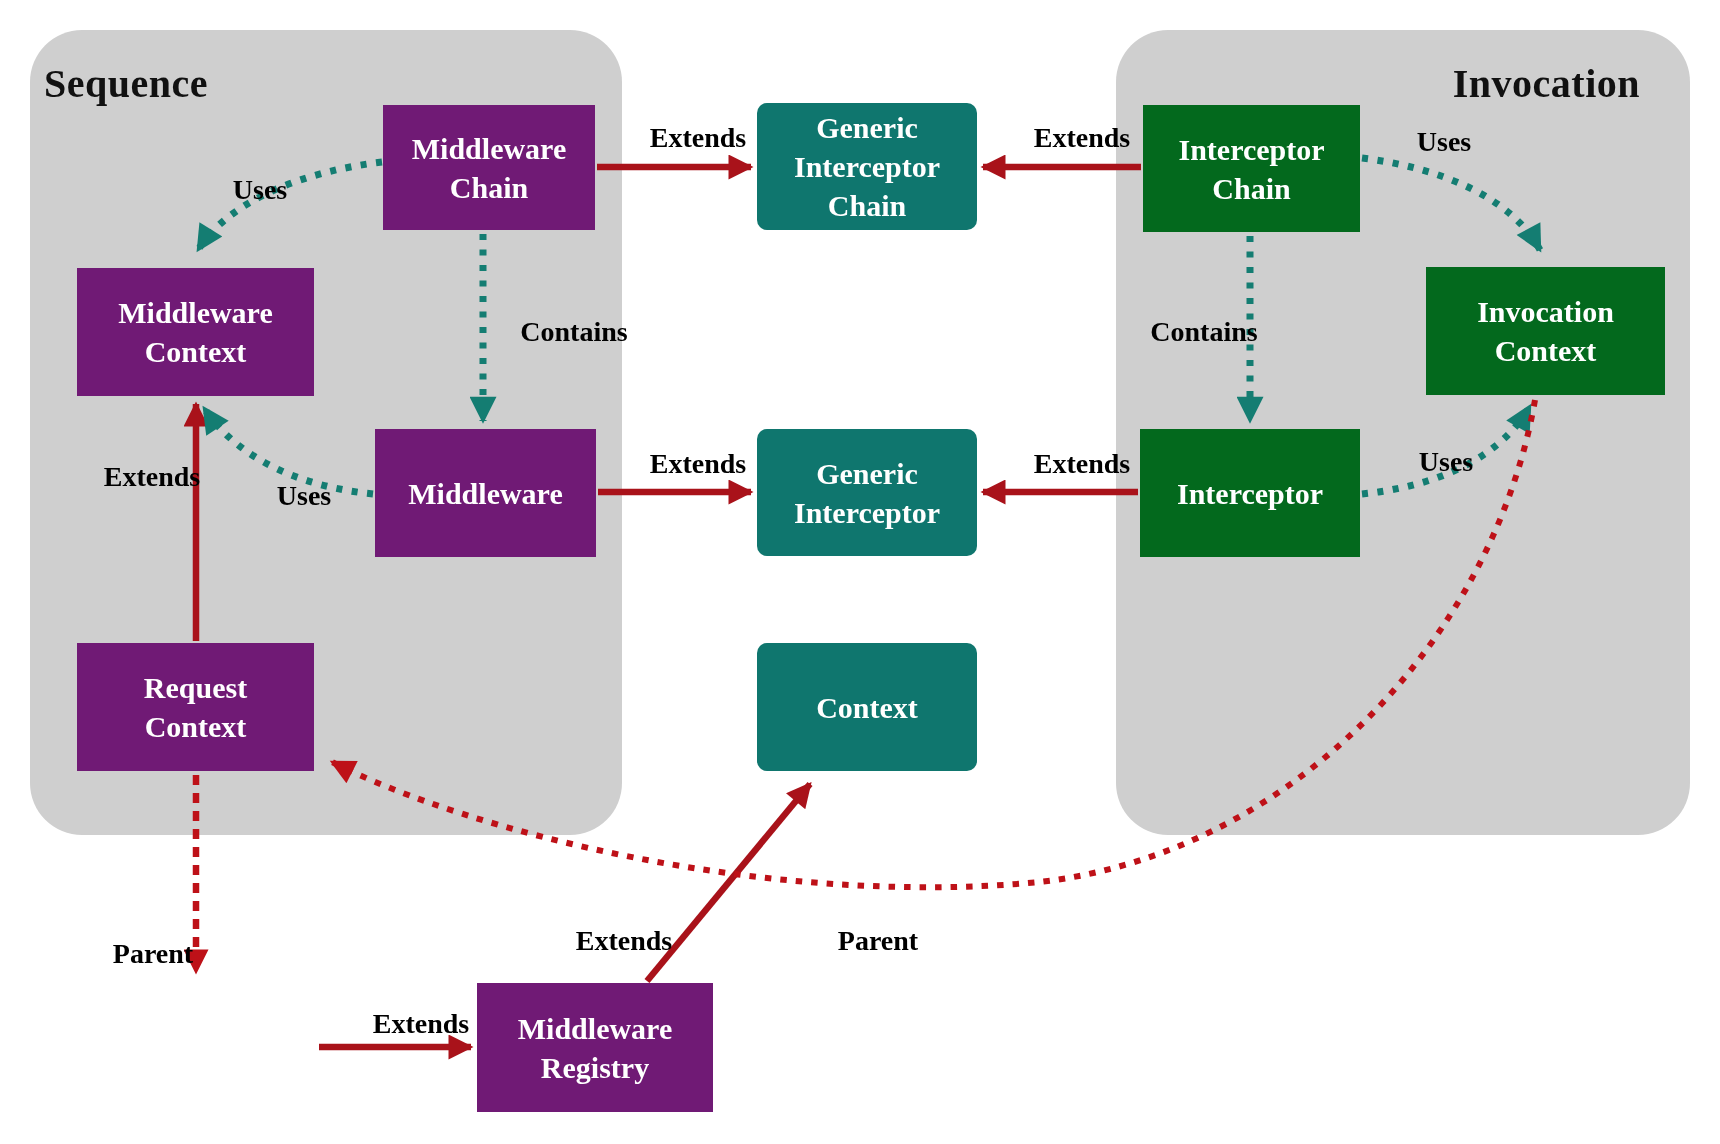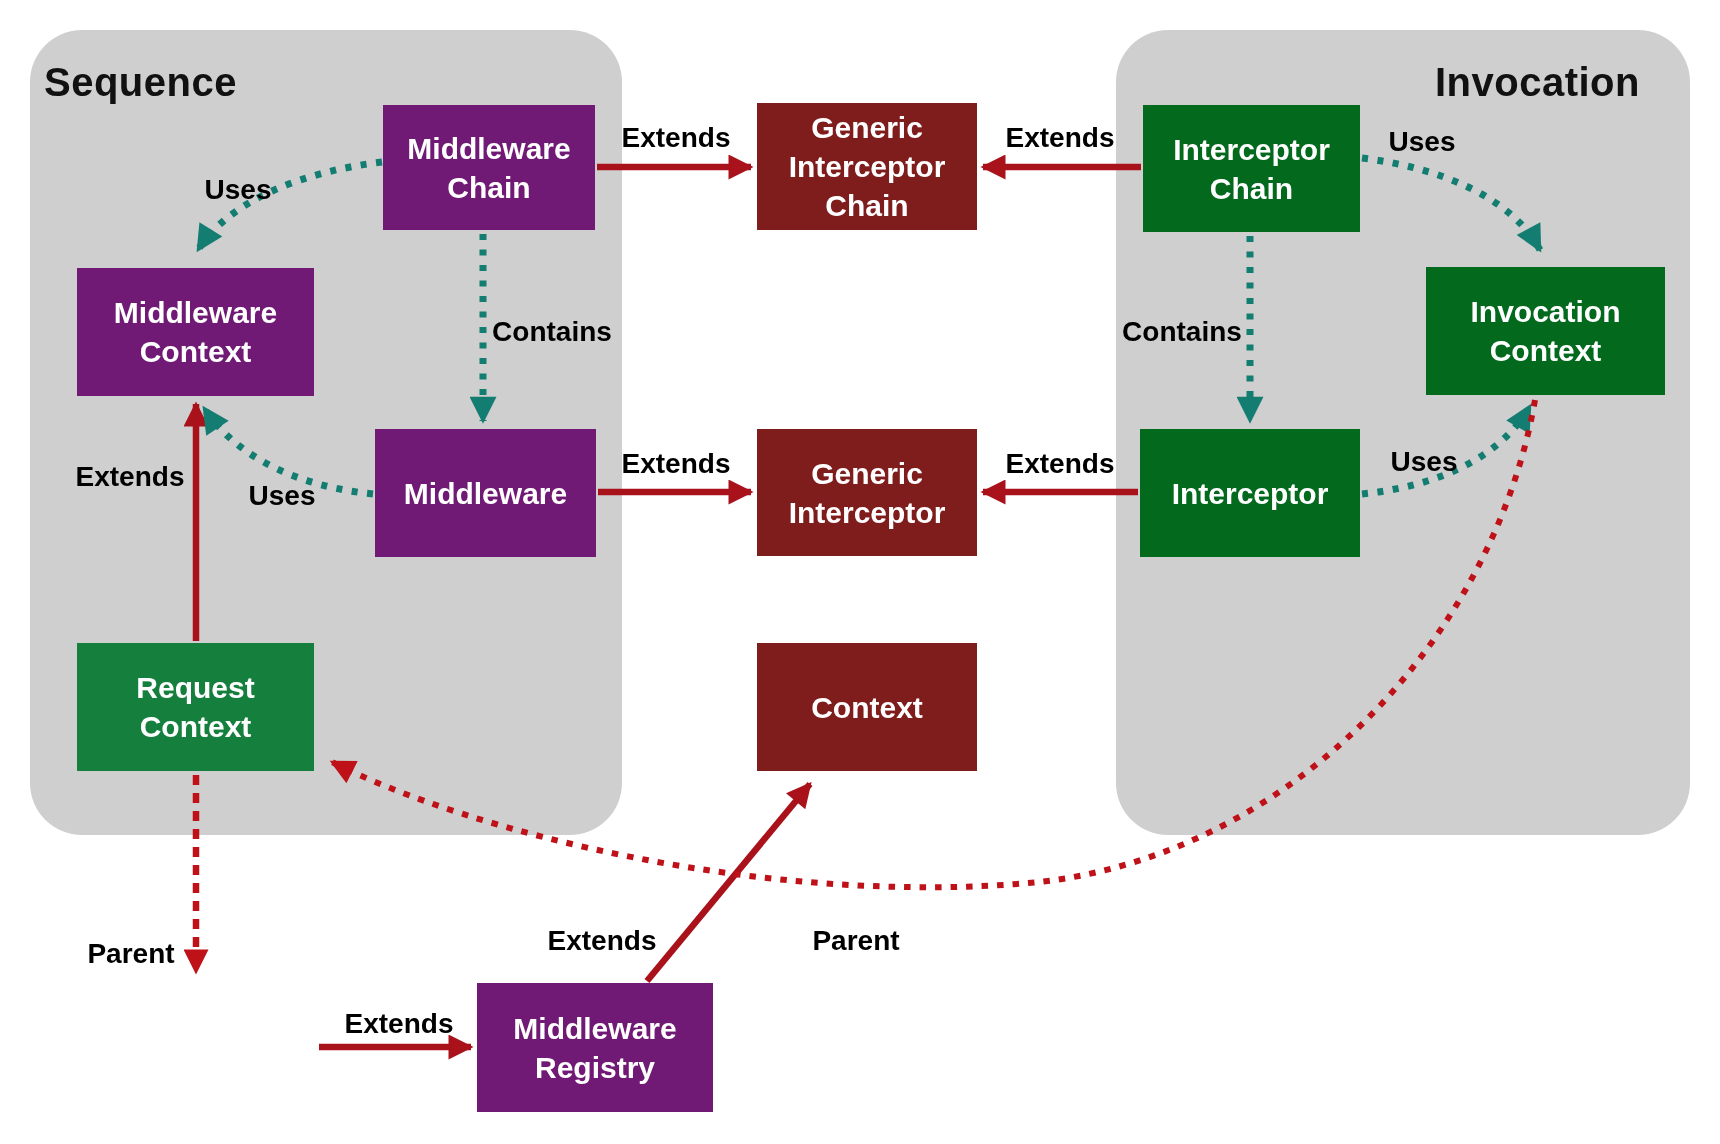--- a/index.html
+++ b/index.html
@@ -1,38 +1,38 @@
 <!DOCTYPE html>
 <html><head>
 <meta charset="utf-8">
 <style>
   html,body { margin:0; padding:0; background:#ffffff; }
   #stage {
     position:relative; width:1720px; height:1144px;
-    font-family:Liberation Sans, sans-serif; font-weight:bold;
+    font-family:Liberation Serif, serif; font-weight:bold;
     overflow:hidden; background:#ffffff;
   }
   .panel {
     position:absolute; background:#CFCFCF; border-radius:52px;
   }
   .panel-title {
     position:absolute; font-size:40px; color:#111111; letter-spacing:0.5px;
   }
   .node {
     position:absolute; display:flex; align-items:center; justify-content:center;
     text-align:center; color:#ffffff; font-size:30px; line-height:39px;
     white-space:pre-line;
   }
   .node.navy  { background:#701a75; }
-  .node.blue  { background:#7f1d1d; }
+  .node.blue  { background:#0f766e;border-radius:10px; }
   .node.green { background:#03691D; }
-  .node.teal  { background:#15803d; }
+  .node.teal  { background:#701a75; }
   .edge-label {
     position:absolute; transform:translate(-50%,-50%);
-    font-size:28px; color:#000000; white-space:nowrap;
+    font-size:28px; color:#000000; white-space:nowrap;margin-left:22px;
   }
   svg.edges { position:absolute; left:0; top:0; }
 </style>
 </head>
 <body>
 
 <div id="stage">
 
   <div class="panel" style="left:30px; top:30px; width:592px; height:805px;"></div>
   <div class="panel" style="left:1116px; top:30px; width:574px; height:805px;"></div>

